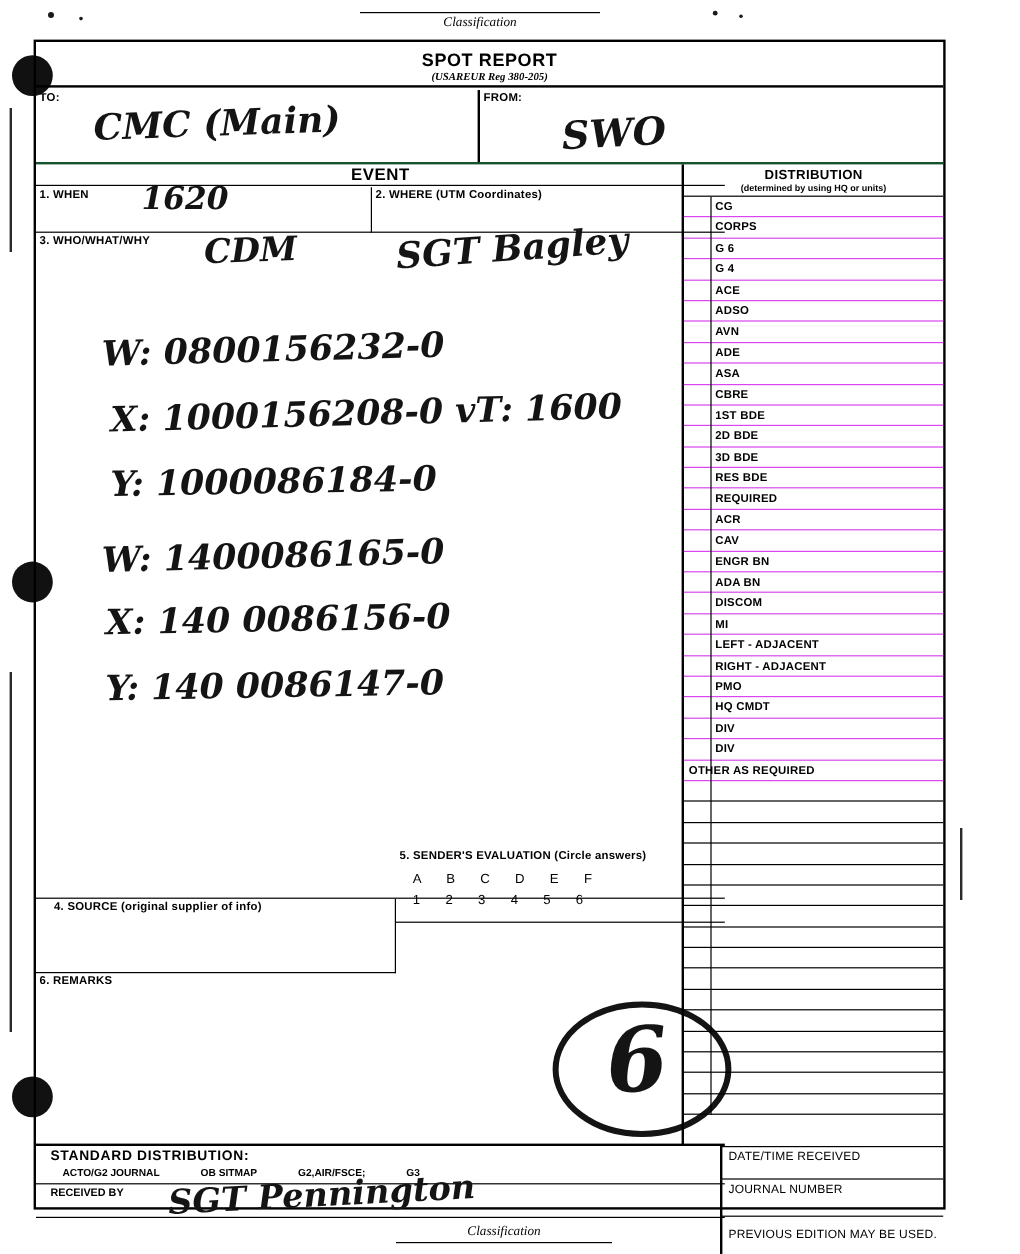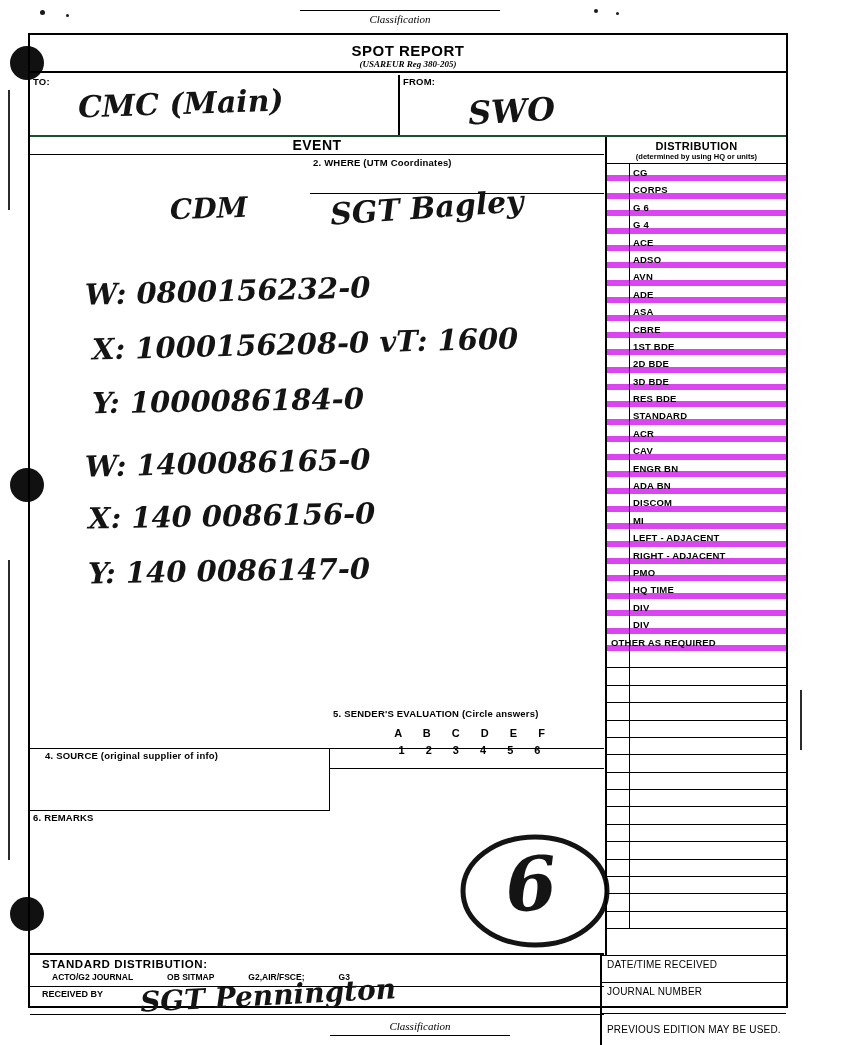--- a/index.html
+++ b/index.html
@@ -128,21 +128,21 @@
     font-weight: bold;
     color: #141414;
     white-space: nowrap;
   }
 
   
   .dist-col {
     position: absolute;
     right: 0;
     top: 102px;
-    width: 181px;
+    width: 218px;
     height: 818px;
     border-left: 2px solid #000;
     box-sizing: border-box;
   }
   .dist-head {
     text-align: center;
     font-size: 11px;
     font-weight: bold;
     padding-top: 3px;
     letter-spacing: .3px;
@@ -152,21 +152,21 @@
     font-size: 7.5px;
     font-weight: bold;
     padding-bottom: 2px;
     border-bottom: 1.5px solid #000;
   }
   .dist-list {
     border-top: 0;
   }
   .dist-row {
     height: 17.4px;
-    border-bottom: 6px solid #d946ef;
+    border-bottom: 1px solid #d946ef;
     font-size: 9.5px;
     font-weight: bold;
     padding-left: 26px;
     line-height: 17.4px;
     box-sizing: border-box;
     letter-spacing: .2px;
   }
   .dist-row.noindent { padding-left: 4px; }
   .dist-blank {
     height: 17.4px;
@@ -240,23 +240,22 @@
   .eval-cell {
     position: absolute;
     left: 300px;
     top: 672px;
     width: 274px;
     height: 62px;
     border-bottom: 1.5px solid #000;
     box-sizing: border-box;
   }
   .eval-letters, .eval-numbers {
-    text-align: center;
     font-size: 11px;
-    font-weight: bold;
+    font-weight: normal;
     letter-spacing: 9px;
     padding-left: 14px;
   }
   .eval-letters { margin-top: 7px; }
   .eval-numbers { margin-top: 5px; }
 
   .remarks-cell {
     position: absolute;
     left: 0;
     top: 776px;
@@ -387,27 +386,32 @@
       <div class="hw" style="font-size:30px; margin:-4px 0 0 48px; transform: rotate(-2deg);">CMC (Main)</div>
     </div>
     <div class="cell-from">
       <div class="fieldlabel">FROM:</div>
       <div class="hw" style="font-size:32px; margin:-2px 0 0 68px; transform: rotate(-3deg);">SWO</div>
     </div>
   </div>
 
   <div class="event-head">EVENT</div>
 
+  <div class="when-cell">
+    <div class="fieldlabel">1. WHEN</div>
+    <div class="hw" style="font-size:26px; margin:-18px 0 0 88px;">1620</div>
+  </div>
 
   <div class="where-cell">
     <div class="fieldlabel">2. WHERE (UTM Coordinates)</div>
     <div class="hw" style="font-size:24px; margin:0 0 0 40px;"></div>
   </div>
 
   <div class="who-cell">
+    <div class="fieldlabel">3. WHO/WHAT/WHY</div>
     <div class="hw" style="position:absolute; left:140px; top:-2px; font-size:28px; transform:rotate(-2deg);">CDM</div>
     <div class="hw" style="position:absolute; left:300px; top:-4px; font-size:30px; transform:rotate(-4deg);">SGT Bagley</div>
 
     <div class="hw" style="position:absolute; left:55px; top:80px; font-size:29px; transform:rotate(-1.5deg);">W: 0800156232-0</div>
     <div class="hw" style="position:absolute; left:62px; top:133px; font-size:29px; transform:rotate(-1.5deg);">X: 1000156208-0   vT: 1600</div>
     <div class="hw" style="position:absolute; left:62px; top:190px; font-size:29px; transform:rotate(-1deg);">Y: 1000086184-0</div>
     <div class="hw" style="position:absolute; left:55px; top:252px; font-size:29px; transform:rotate(-1.5deg);">W: 1400086165-0</div>
     <div class="hw" style="position:absolute; left:58px; top:305px; font-size:29px; transform:rotate(-1deg);">X: 140 0086156-0</div>
     <div class="hw" style="position:absolute; left:58px; top:360px; font-size:29px; transform:rotate(-1deg);">Y: 140 0086147-0</div>
   </div>
@@ -462,31 +466,31 @@
         <div class="dist-row"><span>ACE</span></div>
         <div class="dist-row"><span>ADSO</span></div>
         <div class="dist-row"><span>AVN</span></div>
         <div class="dist-row"><span>ADE</span></div>
         <div class="dist-row"><span>ASA</span></div>
         <div class="dist-row"><span>CBRE</span></div>
         <div class="dist-row"><span>1ST BDE</span></div>
         <div class="dist-row"><span>2D BDE</span></div>
         <div class="dist-row"><span>3D BDE</span></div>
         <div class="dist-row"><span>RES BDE</span></div>
-        <div class="dist-row"><span>STANDARD</span></div>
+        <div class="dist-row"><span>REQUIRED</span></div>
         <div class="dist-row"><span>ACR</span></div>
         <div class="dist-row"><span>CAV</span></div>
         <div class="dist-row"><span>ENGR BN</span></div>
         <div class="dist-row"><span>ADA BN</span></div>
         <div class="dist-row"><span>DISCOM</span></div>
         <div class="dist-row"><span>MI</span></div>
         <div class="dist-row"><span>LEFT - ADJACENT</span></div>
         <div class="dist-row"><span>RIGHT - ADJACENT</span></div>
         <div class="dist-row"><span>PMO</span></div>
-        <div class="dist-row"><span>HQ TIME</span></div>
+        <div class="dist-row"><span>HQ CMDT</span></div>
         <div class="dist-row"><span>DIV</span></div>
         <div class="dist-row"><span>DIV</span></div>
         <div class="dist-row noindent"><span>OTHER AS REQUIRED</span></div>
         <div class="dist-blank"></div>
         <div class="dist-blank"></div>
         <div class="dist-blank"></div>
         <div class="dist-blank"></div>
         <div class="dist-blank"></div>
         <div class="dist-blank"></div>
         <div class="dist-blank"></div>

